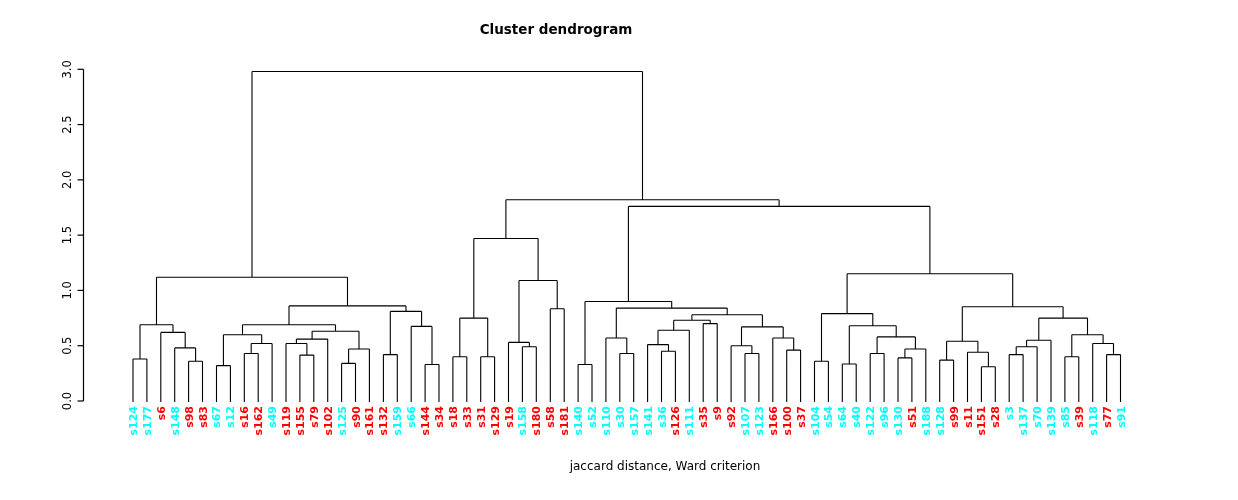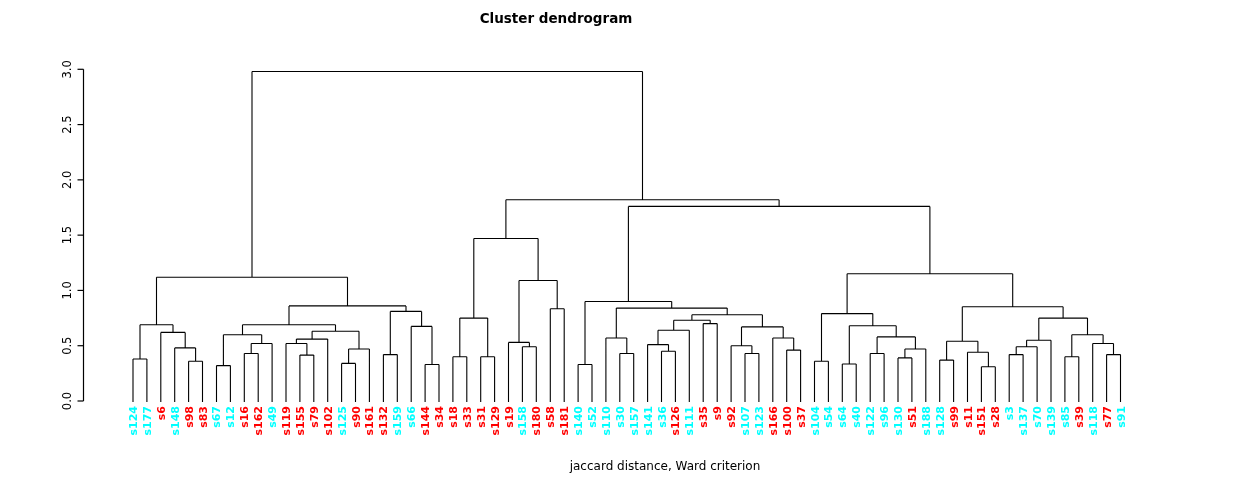--- a/index.html
+++ b/index.html
@@ -1,18 +1,18 @@
 <!DOCTYPE html>
 <html><head>
 <meta charset="utf-8">
 <style>
   html,body{margin:0;padding:0;background:#ffffff;}
   body{width:1238px;height:500px;position:relative;overflow:hidden;
        font-family:"DejaVu Sans","Liberation Sans",sans-serif;}
-  .chart-title{position:absolute;left:0;top:10px;width:1112px;text-align:center;
+  .chart-title{position:absolute;left:0;top:21px;width:1112px;text-align:center;
        font-size:13.5px;font-weight:bold;color:#000;}
   .x-label{position:absolute;left:0;top:459px;width:1238px;text-align:center;
        font-size:12px;color:#000;margin-left:46px;}
   #plot-svg{position:absolute;left:0;top:0;}
 </style>
 </head>
 <body>
 
 <div class="chart-title">Cluster dendrogram</div>
 

